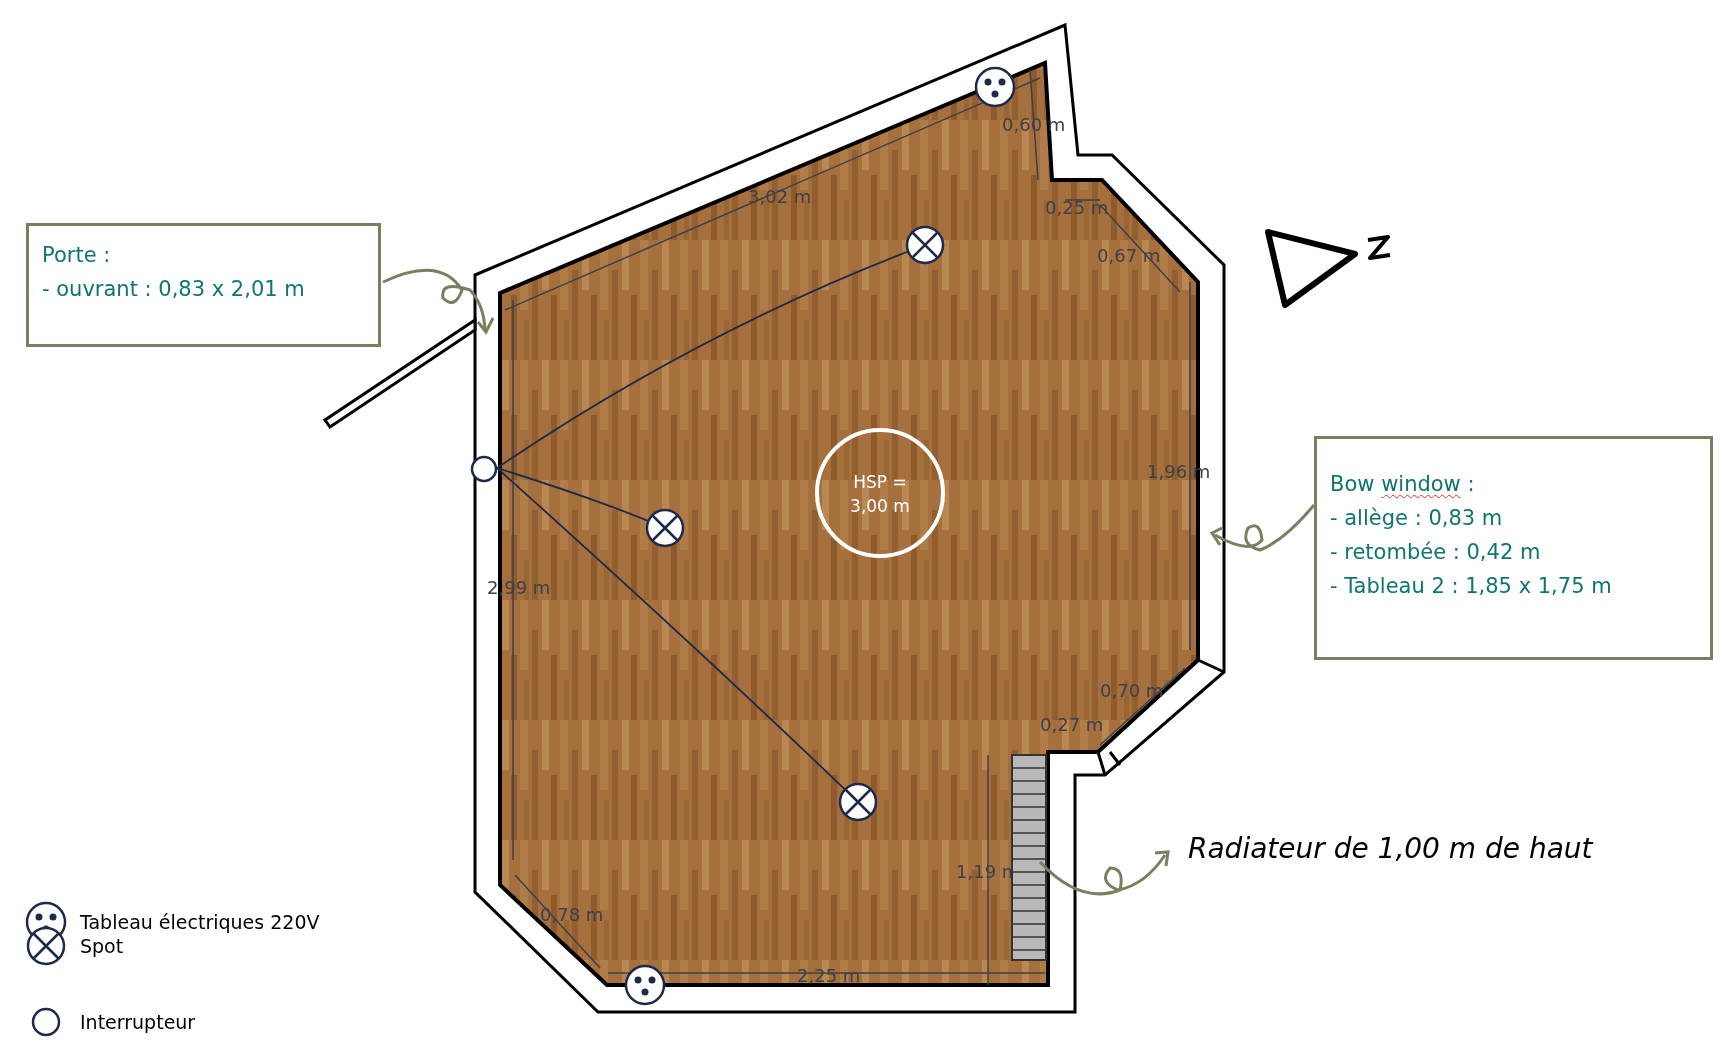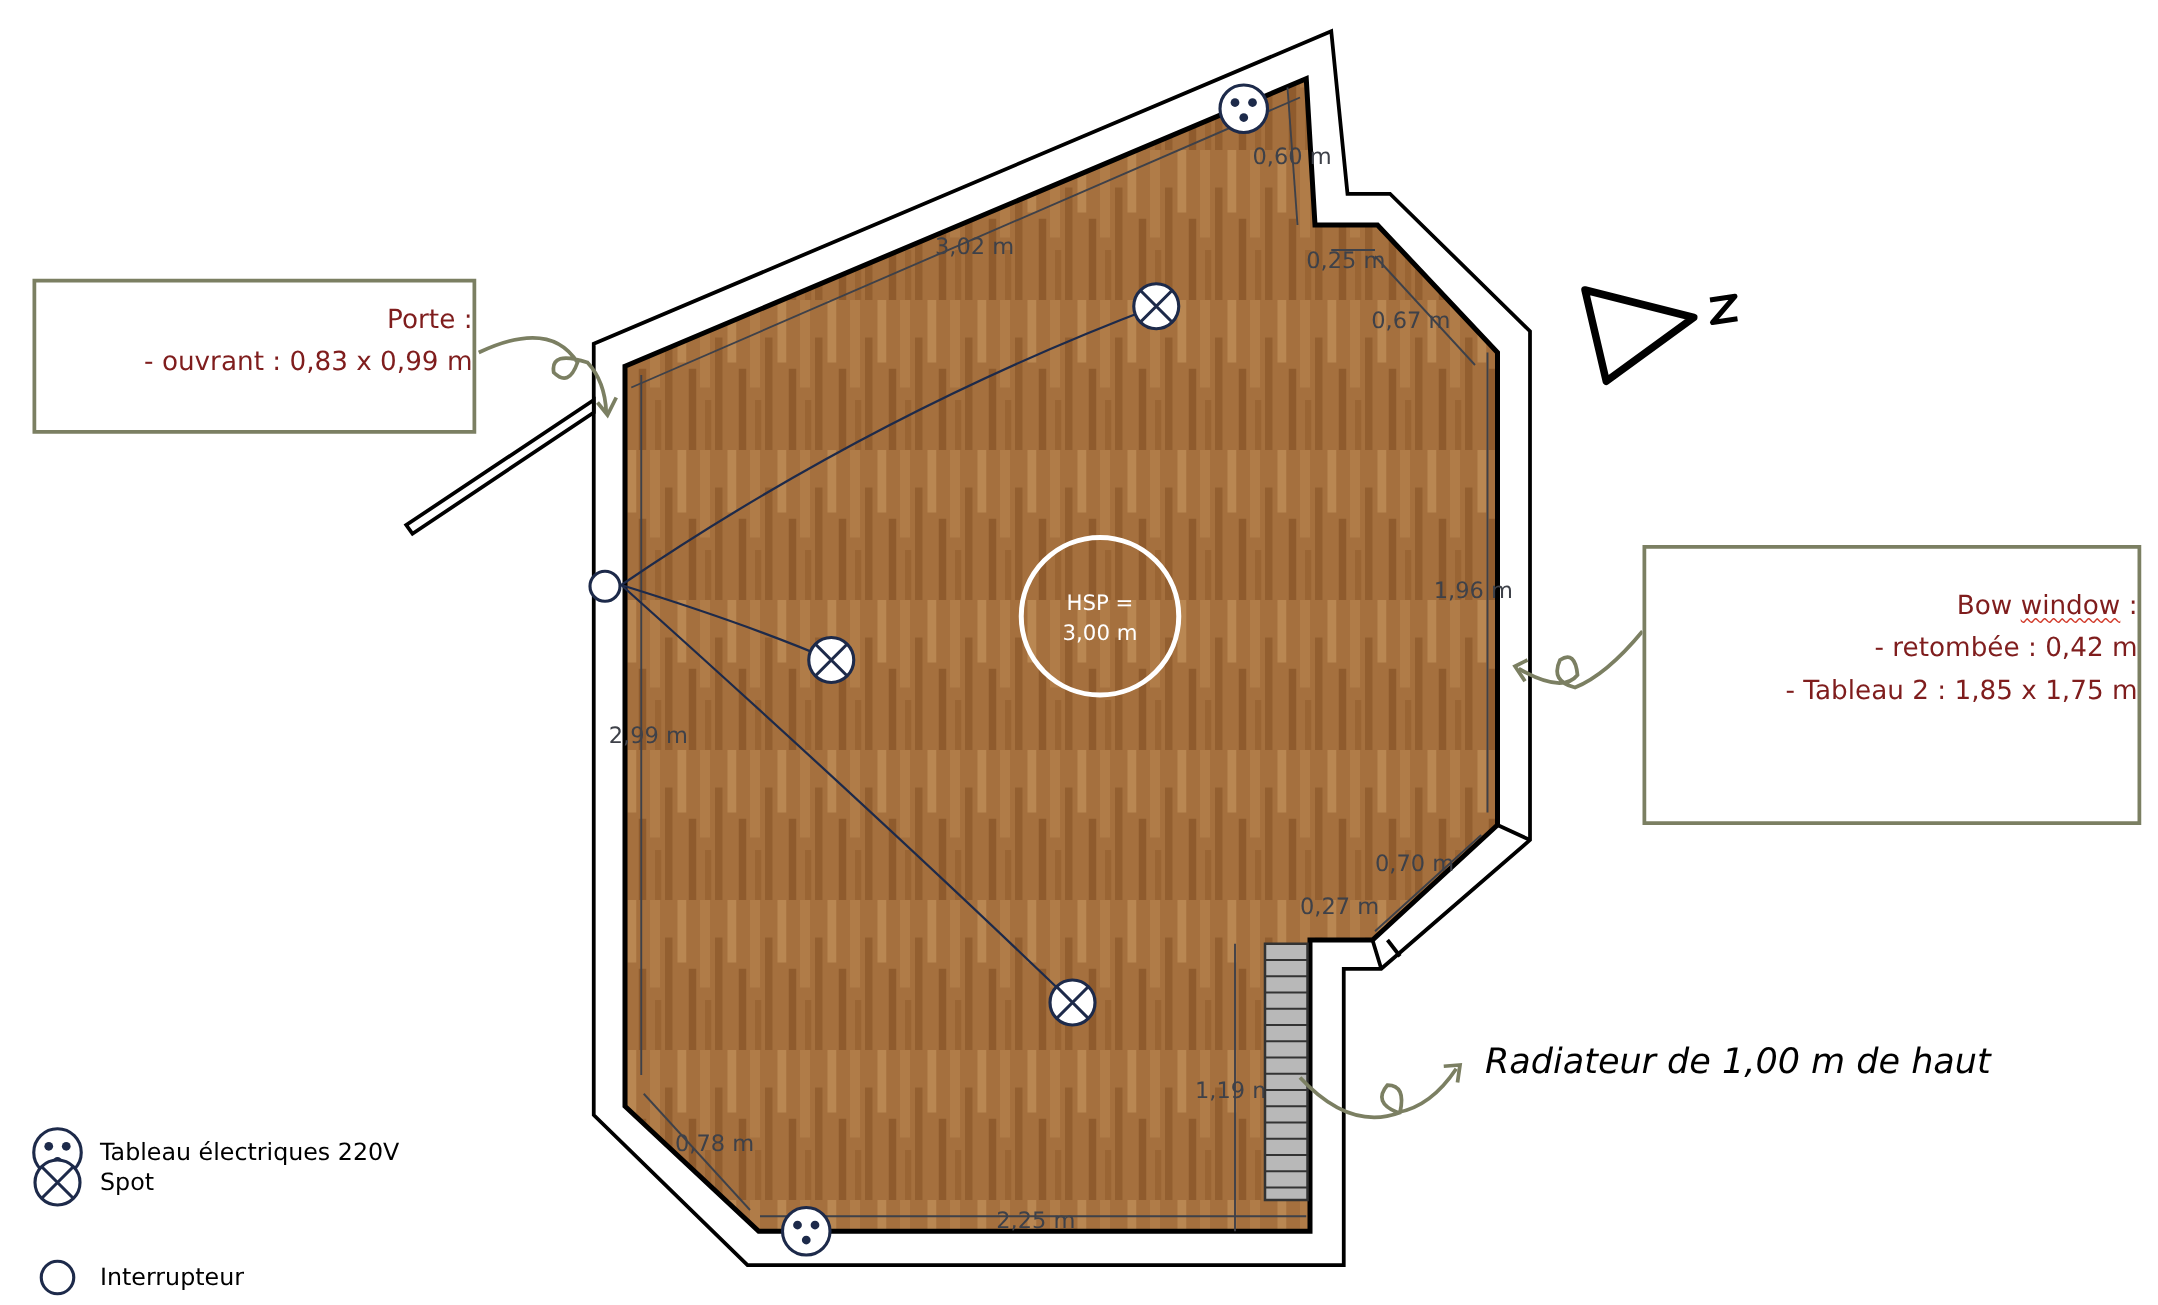--- a/index.html
+++ b/index.html
@@ -1,18 +1,18 @@
 <!DOCTYPE html>
 <html><head>
 <meta charset="utf-8">
 <style>
   html,body{margin:0;padding:0;background:#ffffff;}
   body{width:1726px;height:1044px;position:relative;overflow:hidden;font-family:"Liberation Sans","DejaVu Sans",sans-serif;}
   svg{position:absolute;left:0;top:0;}
-  .callout{position:absolute;background:#fff;border:3px solid #7b7f62;box-sizing:border-box;color:#7f1d1d;font-family:"DejaVu Sans","Liberation Sans",sans-serif;text-align:right;}
+  .callout{position:absolute;background:#fff;border:3px solid #7b7f62;box-sizing:border-box;color:#0f766e;font-family:"DejaVu Sans","Liberation Sans",sans-serif;}
   .callout .line{white-space:nowrap;}
   #porte-box{left:26px;top:223px;width:355px;height:124px;padding:12px 0 0 13px;font-size:21px;line-height:34px;}
   #bow-box{left:1314px;top:436px;width:399px;height:224px;padding:28px 0 0 13px;font-size:21px;line-height:34px;}
   .squiggle{text-decoration:underline wavy #d23a2a;text-decoration-thickness:1px;text-underline-offset:3px;}
   #radiator-label{position:absolute;left:1188px;top:832px;font-size:28px;font-family:"DejaVu Sans","Liberation Sans",sans-serif;white-space:nowrap;font-style:italic;}
   .legend-row{position:absolute;left:24px;display:flex;align-items:center;font-family:"DejaVu Sans","Liberation Sans",sans-serif;font-size:19px;color:#000;}
   .legend-row .sym{width:44px;height:44px;display:flex;align-items:center;justify-content:center;margin-right:12px;}
   .dim{font-family:"DejaVu Sans","Liberation Sans",sans-serif;font-size:18px;fill:#3e4149;}
   .hsp{font-family:"DejaVu Sans","Liberation Sans",sans-serif;font-size:17px;fill:#ffffff;}
 </style>
@@ -137,28 +137,29 @@
   </g>
 
   <g stroke="#000" stroke-width="6" fill="none" stroke-linejoin="round">
     <path d="M1268,232 L1355,254 L1285,305 Z"></path>
     <path d="M1368,240 L1388,237 L1370,258 L1390,255" stroke-width="4"></path>
   </g>
 </svg>
 
 <div class="callout" id="porte-box">
   <div class="line">Porte :</div>
-  <div class="line">- ouvrant : 0,83 x 0,99 m</div>
+  <div class="line">- ouvrant : 0,83 x 2,01 m</div>
 </div>
 
 <div class="callout" id="bow-box">
   <div class="line">
     <span>Bow</span>
     <span class="squiggle">window</span><span> :</span>
   </div>
+  <div class="line">- allège : 0,83 m</div>
   <div class="line">- retombée : 0,42 m</div>
   <div class="line">- Tableau 2 : 1,85 x 1,75 m</div>
 </div>
 
 <div id="radiator-label">Radiateur de 1,00 m de haut</div>
 
 <div class="legend-row" style="top:900px;">
   <span class="sym">
     <svg width="44" height="44" viewBox="0 0 44 44" style="position:static">
         <circle cx="22" cy="22" r="19" fill="#fff" stroke="#1d2a4a" stroke-width="2.5"></circle>

